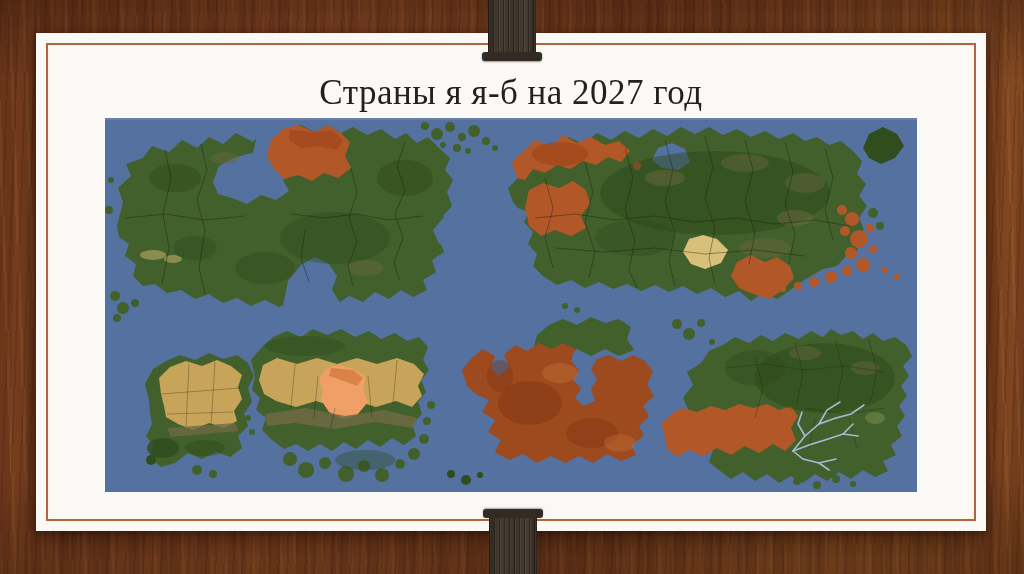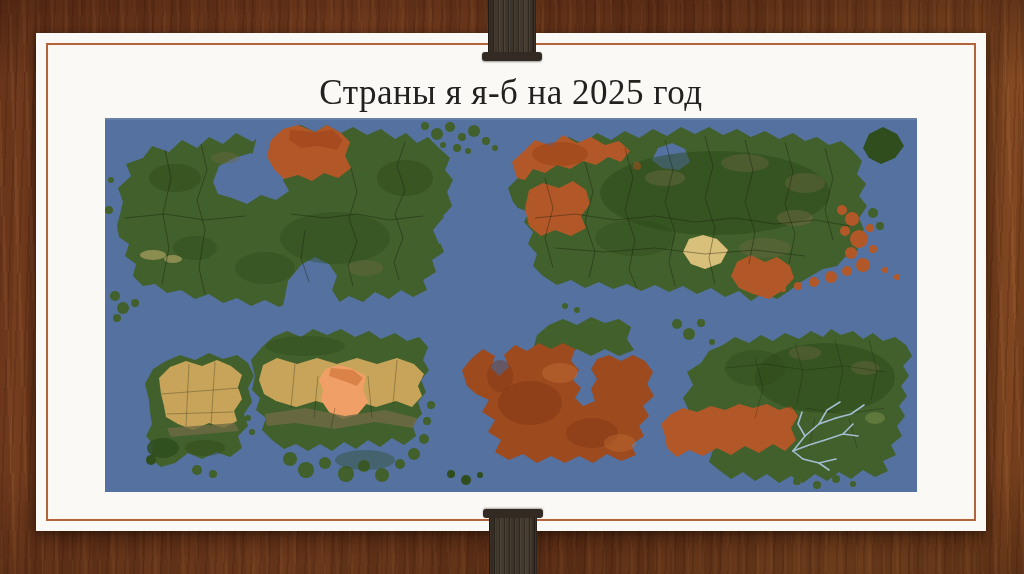--- a/index.html
+++ b/index.html
@@ -32,21 +32,21 @@
   .borderlines{fill:none;stroke:rgba(22,28,10,.5);stroke-width:.8;}
   .borderlines2{fill:none;stroke:rgba(22,28,10,.42);stroke-width:.7;}
   .rivers{fill:none;stroke-width:1.6;stroke-linecap:round;opacity:.95;}
 </style>
 </head>
 <body>
 
 <div class="desk">
   <div class="slide">
     <div class="slide-border"></div>
-    <div class="slide-title">Страны я я-б на 2025 год</div>
+    <div class="slide-title">Страны я я-б на 2027 год</div>
 
     <div class="map-frame">
       <svg width="812" height="374" viewBox="0 0 812 374" xmlns="http://www.w3.org/2000/svg">
 
         <g>
           <rect x="0" y="0" width="812" height="374" fill="#54719f"></rect>
           <rect x="0" y="0" width="812" height="2" fill="#6e84a8" opacity=".8"></rect>
         </g>
 
         <g fill="#41602b">

